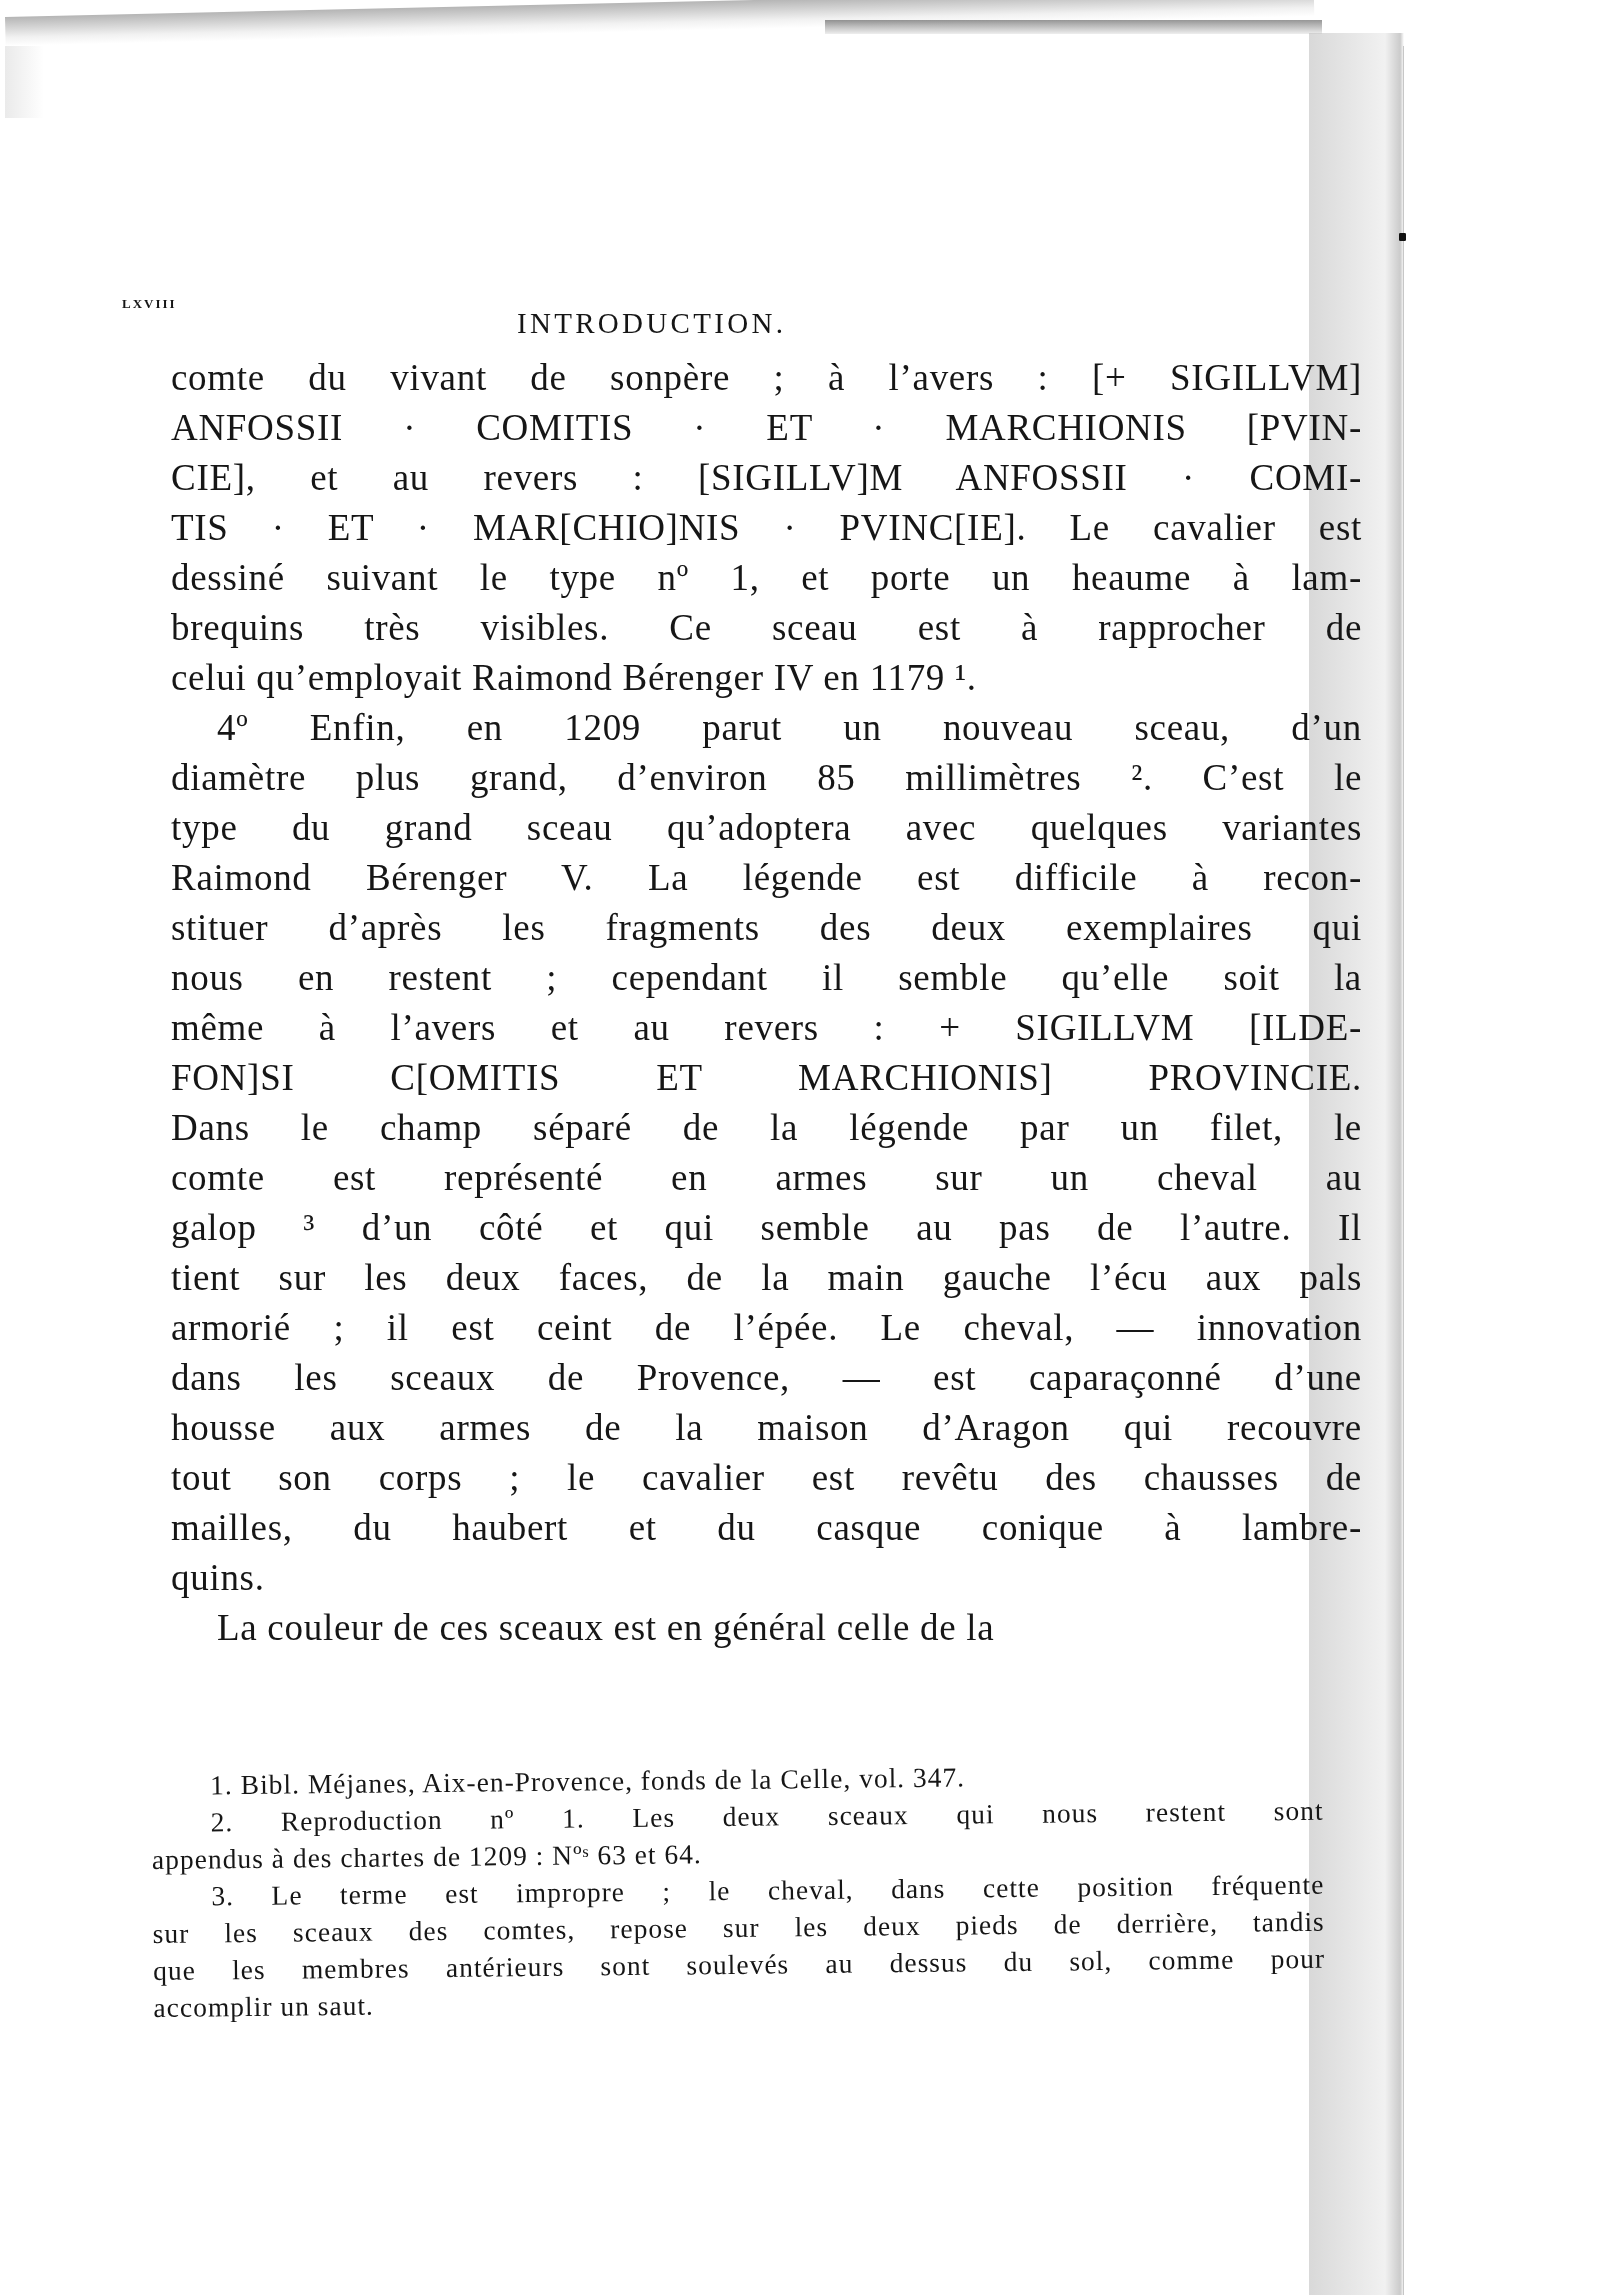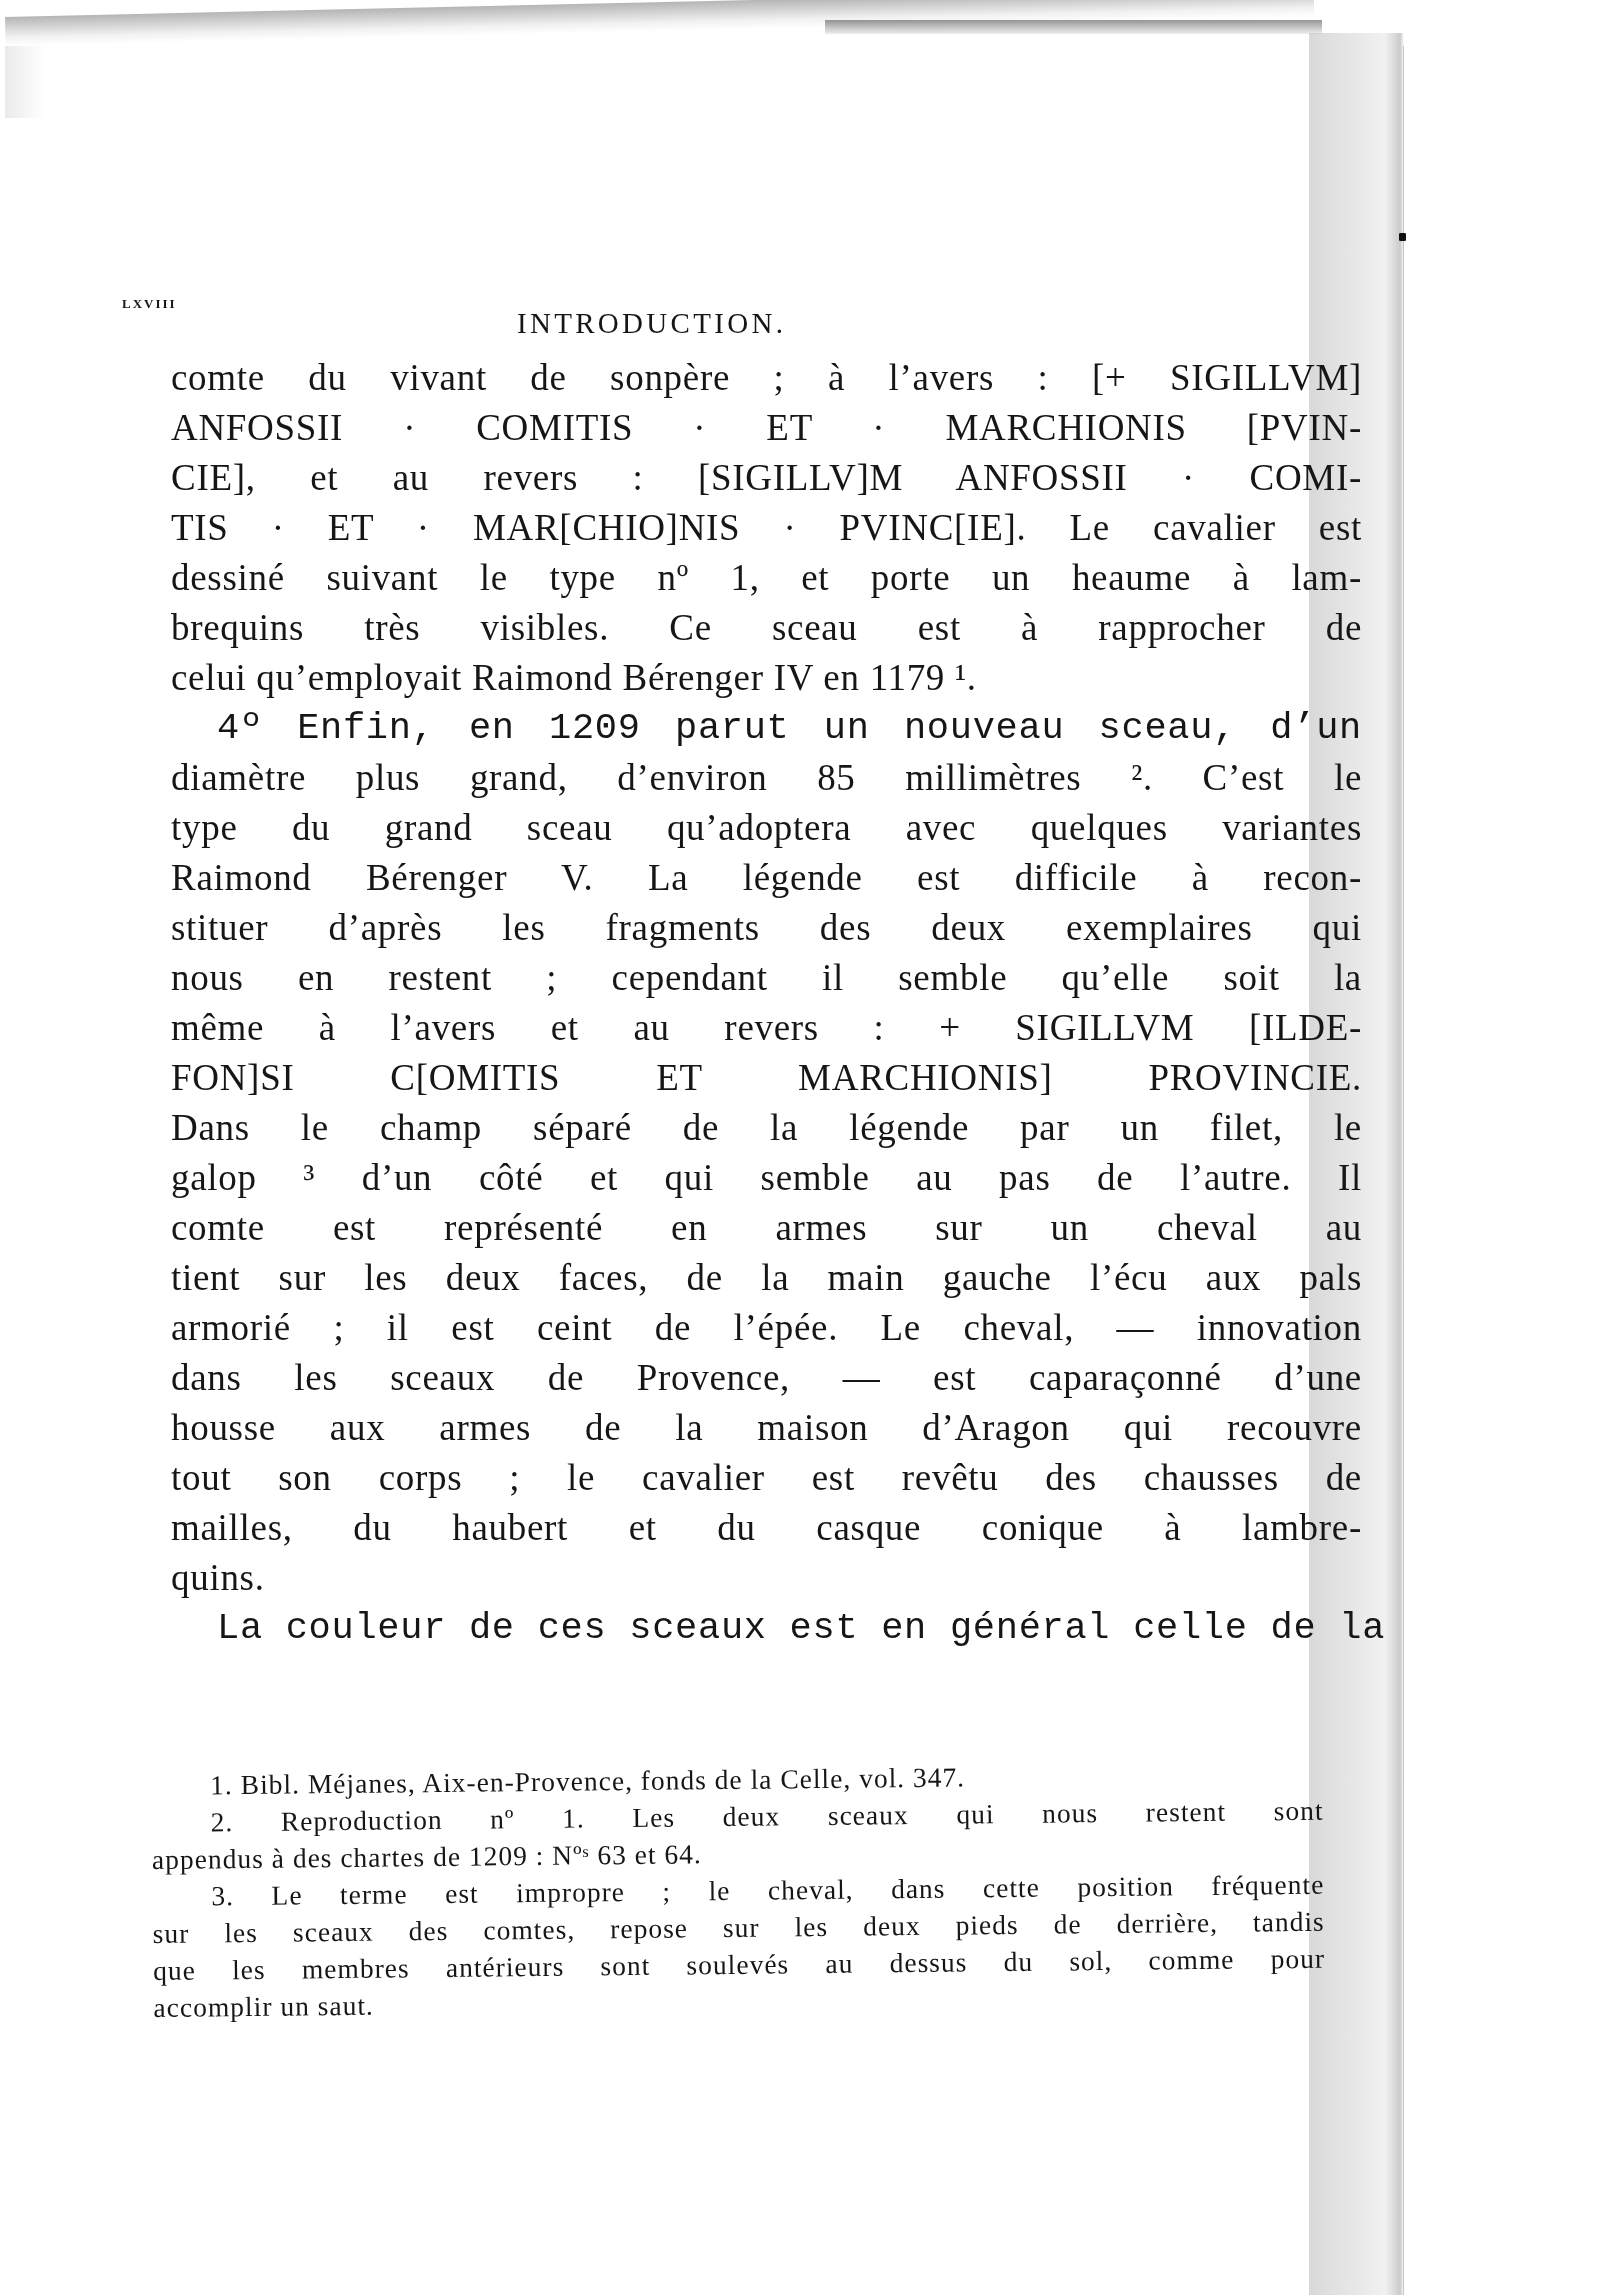--- a/index.html
+++ b/index.html
@@ -21,21 +21,21 @@
 
   
   .folio { position:absolute; left:122px; top:296px; font-size:13px; font-weight:bold; letter-spacing:2px; }
   .running-title { position:absolute; left:517px; top:287px; font-size:29px; letter-spacing:3.3px;margin-top:20px; }
 
   
   .body-text { position:absolute; left:131px; top:353px; width:1191px;margin-left:40px; }
   .line { display:block; font-size:37px; line-height:50px; height:50px;
           text-align:justify; text-align-last:justify; white-space:nowrap; letter-spacing:0.7px; }
   .line.last { text-align-last:left; }
-  .line.indent { padding-left:46px;font-family:Liberation Mono, monospace; }
+  .line.indent { padding-left:46px; }
 
   
   .footnotes { position:absolute; left:151px; top:1767px; width:1172px; }
   .fn { display:block; font-size:27.5px; line-height:37px; height:37px;
         text-align:justify; text-align-last:justify; white-space:nowrap; letter-spacing:1px; }
   .fn.indent { padding-left:59px; }
   .fn.last { text-align-last:left; }
   .footnotes-skew { transform:rotate(-0.6deg); transform-origin:left top; }
 </style>
 </head>
@@ -61,22 +61,22 @@
   <span class="line last">celui qu’employait Raimond Bérenger IV en 1179 ¹.</span>
   <span class="line indent">4º Enfin, en 1209 parut un nouveau sceau, d’un</span>
   <span class="line">diamètre plus grand, d’environ 85 millimètres ². C’est le</span>
   <span class="line">type du grand sceau qu’adoptera avec quelques variantes</span>
   <span class="line">Raimond Bérenger V. La légende est difficile à recon-</span>
   <span class="line">stituer d’après les fragments des deux exemplaires qui</span>
   <span class="line">nous en restent ; cependant il semble qu’elle soit la</span>
   <span class="line">même à l’avers et au revers : + SIGILLVM [ILDE-</span>
   <span class="line">FON]SI C[OMITIS ET MARCHIONIS] PROVINCIE.</span>
   <span class="line">Dans le champ séparé de la légende par un filet, le</span>
+  <span class="line">comte est représenté en armes sur un cheval au</span>
   <span class="line">galop ³ d’un côté et qui semble au pas de l’autre. Il</span>
-  <span class="line">comte est représenté en armes sur un cheval au</span>
   <span class="line">tient sur les deux faces, de la main gauche l’écu aux pals</span>
   <span class="line">armorié ; il est ceint de l’épée. Le cheval, — innovation</span>
   <span class="line">dans les sceaux de Provence, — est caparaçonné d’une</span>
   <span class="line">housse aux armes de la maison d’Aragon qui recouvre</span>
   <span class="line">tout son corps ; le cavalier est revêtu des chausses de</span>
   <span class="line">mailles, du haubert et du casque conique à lambre-</span>
   <span class="line last">quins.</span>
   <span class="line indent last">La couleur de ces sceaux est en général celle de la</span>
 </div>
 

